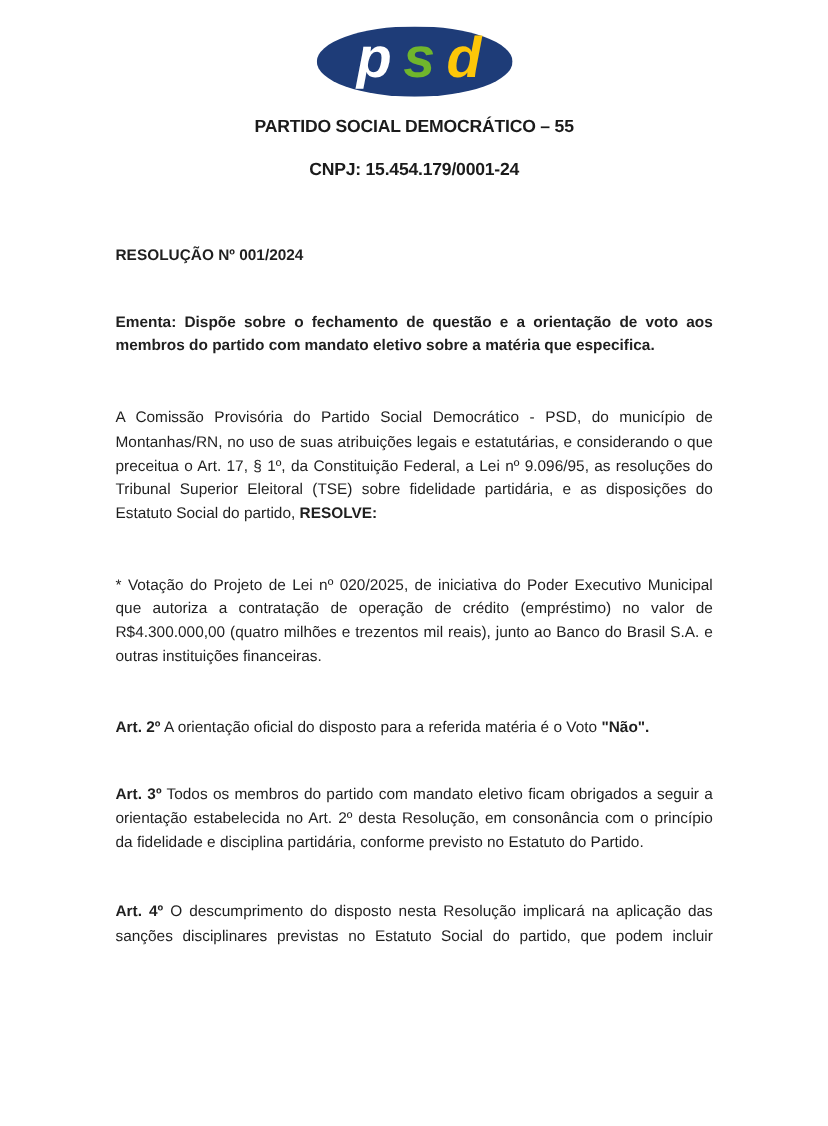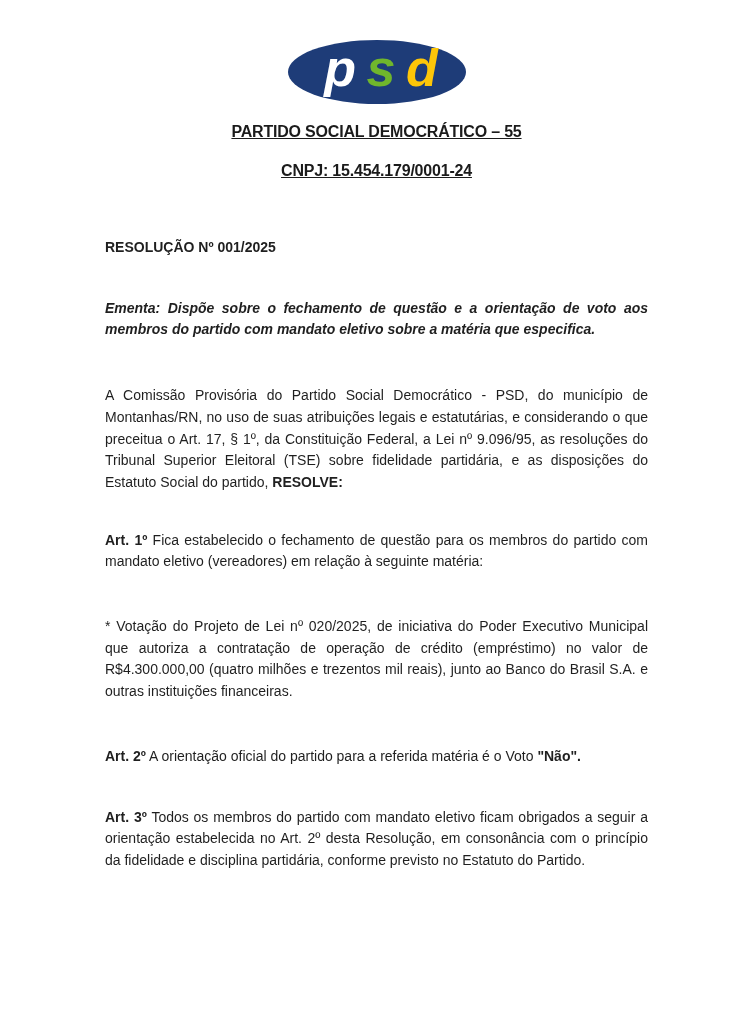--- a/index.html
+++ b/index.html
@@ -8,47 +8,46 @@
     width: 753px;
     height: 1024px;
     background: #ffffff;
     overflow: hidden;
     font-family: "Liberation Sans", sans-serif;
     color: #1f1f1f;
   }
   .logo-wrap {
     width: 178px;
     height: 64px;
-    margin: 40px auto 5px auto;
+    margin: 24px auto 5px auto;
   }
   .org-header {
     text-align: center;
     font-weight: bold;
     font-size: 16px;
     line-height: 23px;
     letter-spacing: -0.2px;
     color: #1b1b1b;
   }
-  .org-header div { margin: 16px; text-decoration: underline; }
+  .org-header div { margin: 16px; }
   .content {
     margin: 0 105px;
     font-size: 14px;
     line-height: 21.7px;
     text-align: justify;
   }
   .content p { margin: 0; padding: 0; }
   .doc-title {
     margin-top: 55px !important;
     font-weight: bold;
     text-align: left;
   }
   .ementa {
     margin-top: 39px !important;
     font-weight: bold;
-    font-style: italic;
   }
   .preamble { margin-top: 44px !important; }
   .art1 { margin-top: 36px !important; }
   .matter { margin-top: 43px !important; }
   .art2 { margin-top: 43px !important; text-align: left; }
   .art3 { margin-top: 39px !important; }
   .art4 { margin-top: 42px !important; text-align-last: justify; }
   b { font-weight: bold; margin-top: 26px; }
 </style>
 </head>
@@ -67,29 +66,29 @@
     </svg>
   </div>
 
   <div class="org-header">
     <div>PARTIDO SOCIAL DEMOCRÁTICO – 55</div>
     <div>CNPJ: 15.454.179/0001-24</div>
   </div>
 
   <div class="content">
 
-    <p class="doc-title">RESOLUÇÃO Nº 001/2025</p>
+    <p class="doc-title">RESOLUÇÃO Nº 001/2024</p>
 
     <p class="ementa">Ementa: Dispõe sobre o fechamento de questão e a orientação de voto aos membros do partido com mandato eletivo sobre a matéria que especifica.</p>
 
     <p class="preamble"><span>A Comissão Provisória do Partido Social Democrático - PSD, do município de Montanhas/RN, no uso de suas atribuições legais e estatutárias, e considerando o que preceitua o Art. 17, § 1º, da Constituição Federal, a Lei nº 9.096/95, as resoluções do Tribunal Superior Eleitoral (TSE) sobre fidelidade partidária, e as disposições do Estatuto Social do partido, </span><b>RESOLVE:</b></p>
 
-    <p class="art1"><b>Art. 1º</b><span> Fica estabelecido o fechamento de questão para os membros do partido com mandato eletivo (vereadores) em relação à seguinte matéria:</span></p>
 
     <p class="matter">* Votação do Projeto de Lei nº 020/2025, de iniciativa do Poder Executivo Municipal que autoriza a contratação de operação de crédito (empréstimo) no valor de R$4.300.000,00 (quatro milhões e trezentos mil reais), junto ao Banco do Brasil S.A. e outras instituições financeiras.</p>
 
-    <p class="art2"><b>Art. 2º</b><span> A orientação oficial do partido para a referida matéria é o Voto </span><b>"Não".</b></p>
+    <p class="art2"><b>Art. 2º</b><span> A orientação oficial do disposto para a referida matéria é o Voto </span><b>"Não".</b></p>
 
     <p class="art3"><b>Art. 3º</b><span> Todos os membros do partido com mandato eletivo ficam obrigados a seguir a orientação estabelecida no Art. 2º desta Resolução, em consonância com o princípio da fidelidade e disciplina partidária, conforme previsto no Estatuto do Partido.</span></p>
 
+    <p class="art4"><b>Art. 4º</b><span> O descumprimento do disposto nesta Resolução implicará na aplicação das sanções disciplinares previstas no Estatuto Social do partido, que podem incluir</span></p>
 
   </div>
 </div>
 
 </body></html>

